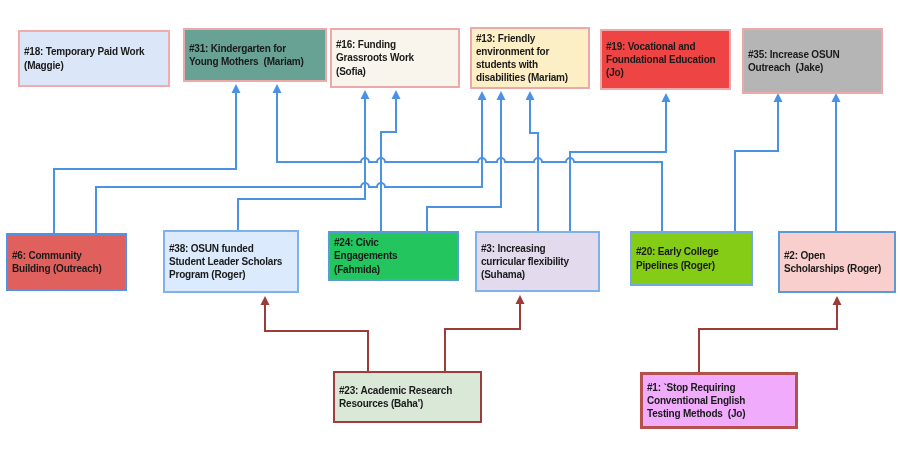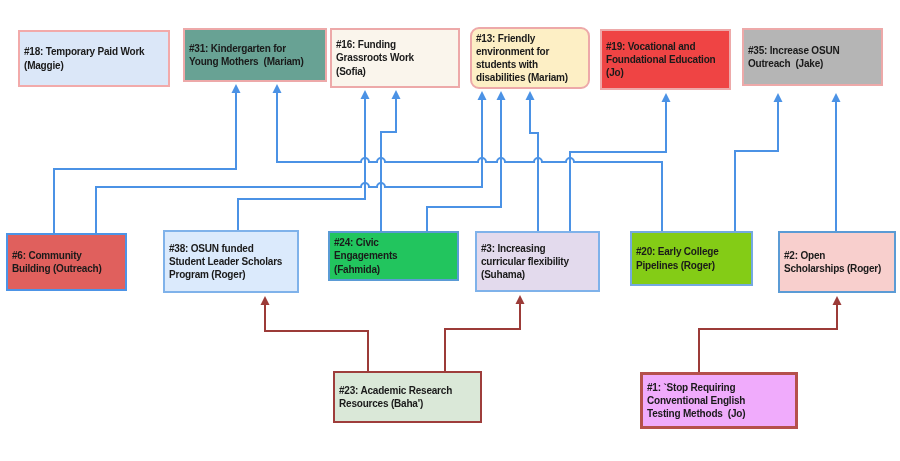--- a/index.html
+++ b/index.html
@@ -58,32 +58,32 @@
   </div>
   <div class="node" style="left: 183px; top: 28px; width: 144px; height: 54px; background-color: rgb(104, 162, 148); border-color: rgb(237, 169, 169);">
     <span class="lbl">#31: Kindergarten for
 Young Mothers  (Mariam)</span>
   </div>
   <div class="node" style="left: 330px; top: 28px; width: 130px; height: 60px; background-color: rgb(250, 245, 236); border-color: rgb(237, 169, 169);">
     <span class="lbl">#16: Funding
 Grassroots Work
 (Sofia)</span>
   </div>
-  <div class="node" style="left: 470px; top: 27px; width: 120px; height: 62px; background-color: rgb(253, 239, 197); border-color: rgb(237, 169, 169); border-radius: 9px;">
+  <div class="node" style="left: 470px; top: 27px; width: 120px; height: 62px; background-color: rgb(253, 239, 197); border-color: rgb(237, 169, 169);">
     <span class="lbl">#13: Friendly
 environment for
 students with
 disabilities (Mariam)</span>
   </div>
   <div class="node" style="left: 600px; top: 29px; width: 131px; height: 61px; background-color: #ef4444; border-color: rgb(237, 169, 169);">
     <span class="lbl">#19: Vocational and
 Foundational Education
 (Jo)</span>
   </div>
-  <div class="node" style="left: 742px; top: 28px; width: 141px; height: 58px; background-color: rgb(181, 181, 181); border-color: rgb(237, 169, 169);">
+  <div class="node" style="left: 742px; top: 28px; width: 141px; height: 66px; background-color: rgb(181, 181, 181); border-color: rgb(237, 169, 169);">
     <span class="lbl">#35: Increase OSUN
 Outreach  (Jake)</span>
   </div>
 
   <div class="node" style="left: 6px; top: 233px; width: 121px; height: 58px; background-color: rgb(224, 96, 93); border-color: rgb(77, 148, 230);">
     <span class="lbl">#6: Community
 Building (Outreach)</span>
   </div>
   <div class="node" style="left: 163px; top: 230px; width: 136px; height: 63px; background-color: rgb(219, 234, 252); border-color: rgb(127, 178, 234);">
     <span class="lbl">#38: OSUN funded

